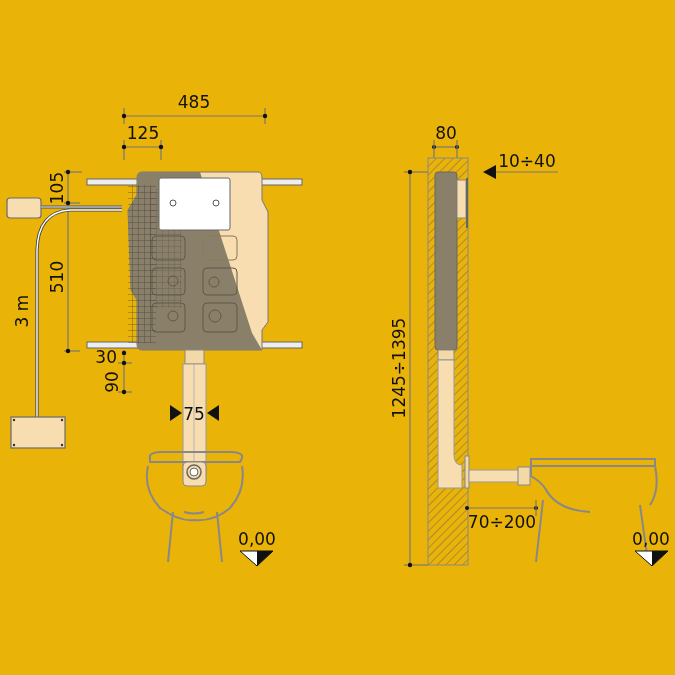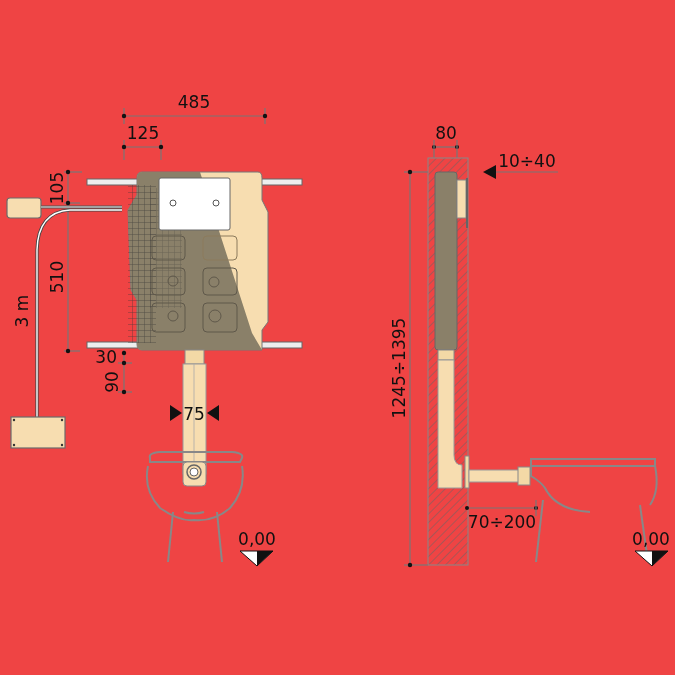--- a/index.html
+++ b/index.html
@@ -1,16 +1,16 @@
 <!DOCTYPE html>
 <html><head>
 <meta charset="utf-8">
 <style>
   html, body { margin:0; padding:0; background:#ffffff; }
-  #stage { position:relative; width:675px; height:675px; overflow:hidden; background:#ef4444; }
+  #stage { position:relative; width:675px; height:675px; overflow:hidden; background:#eab308; }
   svg { position:absolute; left:0; top:0; }
   .dim { font-family:"DejaVu Sans", sans-serif; font-size:17px; fill:#111; }
   .dimline { stroke:#777; stroke-width:1.2; fill:none; }
   .dot { fill:#111; }
 </style>
 </head>
 <body>
 
 <div id="stage">
 <svg width="675" height="675" viewBox="0 0 675 675">

